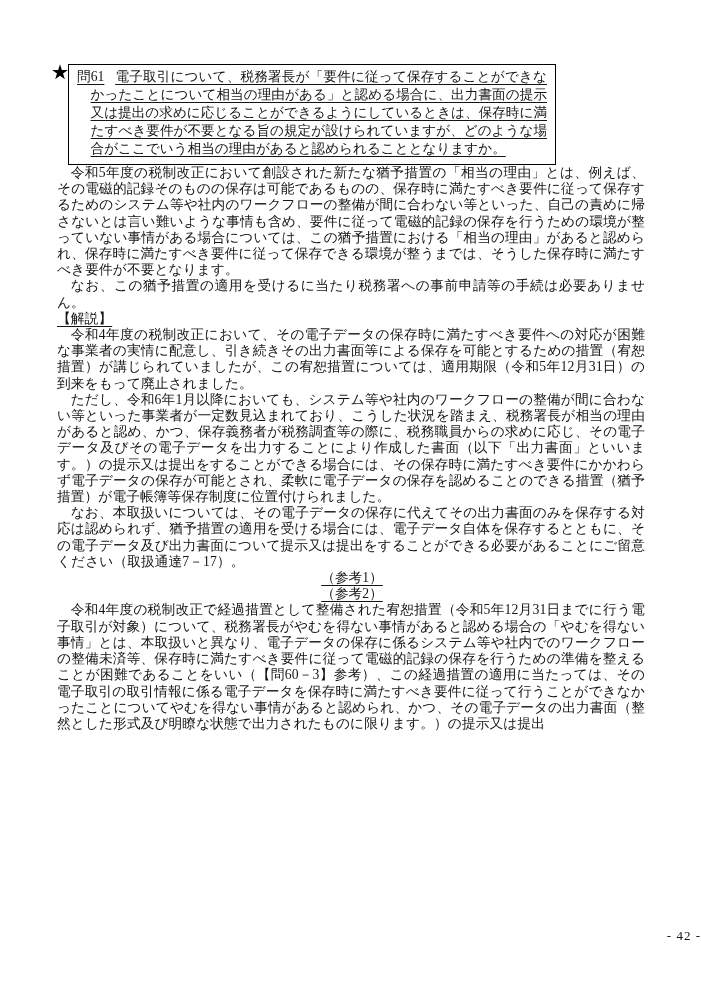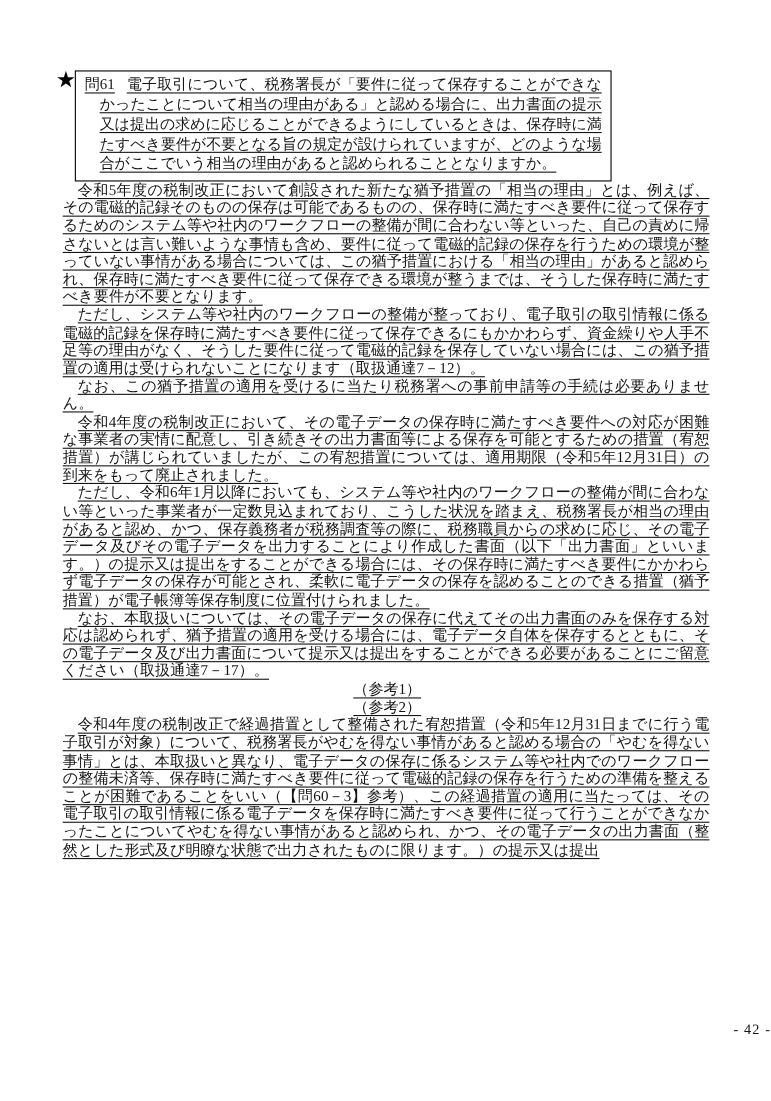--- a/index.html
+++ b/index.html
@@ -55,21 +55,20 @@
     text-underline-offset: 2.5px;
     text-decoration-thickness: 0.8px;
   }
   .answer-header-row { margin-top: 7px; }
   p.para {
     margin: 0;
     font-size: 13.7px;
     line-height: 16.2px;
     text-indent: 1em;
     text-align: justify;
-    text-decoration: underline;
     text-underline-offset: 2.5px;
     text-decoration-thickness: 0.8px;
     letter-spacing: 0.1px;
   }
   .ref-header {
     font-size: 13.7px;
     line-height: 16.2px;
     text-indent: 0.15em;
     text-decoration: underline;
     text-underline-offset: 2.5px;
@@ -95,23 +94,23 @@
 
   <div class="content">
 
     <div class="qbox">
       <div class="q-inner">
         <span class="q-label">問61</span><span>電子取引について、税務署長が「要件に従って保存することができなかったことについて相当の理由がある」と認める場合に、出力書面の提示又は提出の求めに応じることができるようにしているときは、保存時に満たすべき要件が不要となる旨の規定が設けられていますが、どのような場合がここでいう相当の理由があると認められることとなりますか。</span>
       </div>
     </div>
 
     <p class="para">令和5年度の税制改正において創設された新たな猶予措置の「相当の理由」とは、例えば、その電磁的記録そのものの保存は可能であるものの、保存時に満たすべき要件に従って保存するためのシステム等や社内のワークフローの整備が間に合わない等といった、自己の責めに帰さないとは言い難いような事情も含め、要件に従って電磁的記録の保存を行うための環境が整っていない事情がある場合については、この猶予措置における「相当の理由」があると認められ、保存時に満たすべき要件に従って保存できる環境が整うまでは、そうした保存時に満たすべき要件が不要となります。</p>
-    <p class="para">ただし、システム等や社内のワークフローの整備が整っており、電子取引の取引情報に係る電磁的記録を保存時に満たすべき要件に従って保存できるにもかかわらず、資金繰りや人手不足等の理由がなく、そうした要件に従って電磁的記録を保存していない場合には、この猶予措置の適用は受けられないことになります（取扱通達7－12）。</p>
     <p class="para">なお、この猶予措置の適用を受けるに当たり税務署への事前申請等の手続は必要ありません。</p>
 
+    <div class="sec-header">【解説】</div>
     <p class="para">令和4年度の税制改正において、その電子データの保存時に満たすべき要件への対応が困難な事業者の実情に配意し、引き続きその出力書面等による保存を可能とするための措置（宥恕措置）が講じられていましたが、この宥恕措置については、適用期限（令和5年12月31日）の到来をもって廃止されました。</p>
     <p class="para">ただし、令和6年1月以降においても、システム等や社内のワークフローの整備が間に合わない等といった事業者が一定数見込まれており、こうした状況を踏まえ、税務署長が相当の理由があると認め、かつ、保存義務者が税務調査等の際に、税務職員からの求めに応じ、その電子データ及びその電子データを出力することにより作成した書面（以下「出力書面」といいます。）の提示又は提出をすることができる場合には、その保存時に満たすべき要件にかかわらず電子データの保存が可能とされ、柔軟に電子データの保存を認めることのできる措置（猶予措置）が電子帳簿等保存制度に位置付けられました。</p>
     <p class="para">なお、本取扱いについては、その電子データの保存に代えてその出力書面のみを保存する対応は認められず、猶予措置の適用を受ける場合には、電子データ自体を保存するとともに、その電子データ及び出力書面について提示又は提出をすることができる必要があることにご留意ください（取扱通達7－17）。</p>
 
     <div class="ref-header">（参考1）</div>
 
     <div class="ref-header">（参考2）</div>
     <p class="para">令和4年度の税制改正で経過措置として整備された宥恕措置（令和5年12月31日までに行う電子取引が対象）について、税務署長がやむを得ない事情があると認める場合の「やむを得ない事情」とは、本取扱いと異なり、電子データの保存に係るシステム等や社内でのワークフローの整備未済等、保存時に満たすべき要件に従って電磁的記録の保存を行うための準備を整えることが困難であることをいい（【問60－3】参考）、この経過措置の適用に当たっては、その電子取引の取引情報に係る電子データを保存時に満たすべき要件に従って行うことができなかったことについてやむを得ない事情があると認められ、かつ、その電子データの出力書面（整然とした形式及び明瞭な状態で出力されたものに限ります。）の提示又は提出</p>
 
   </div>

